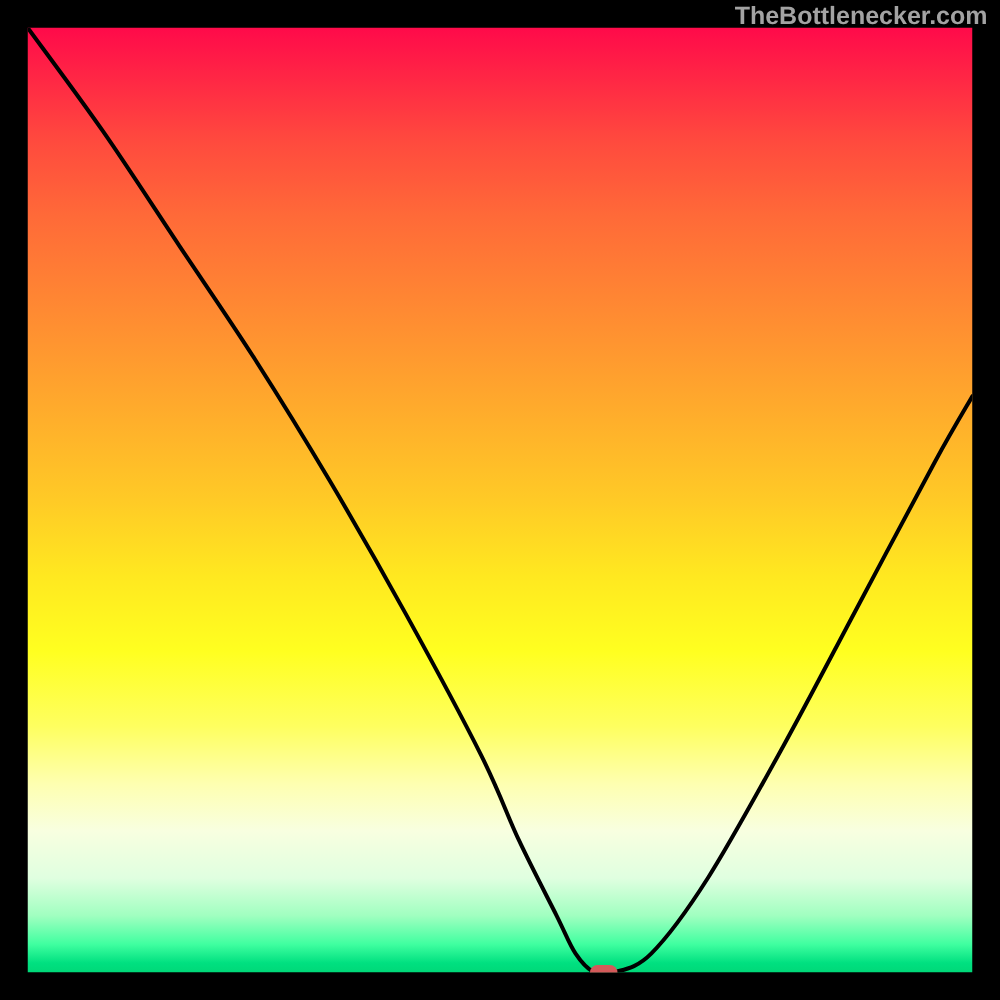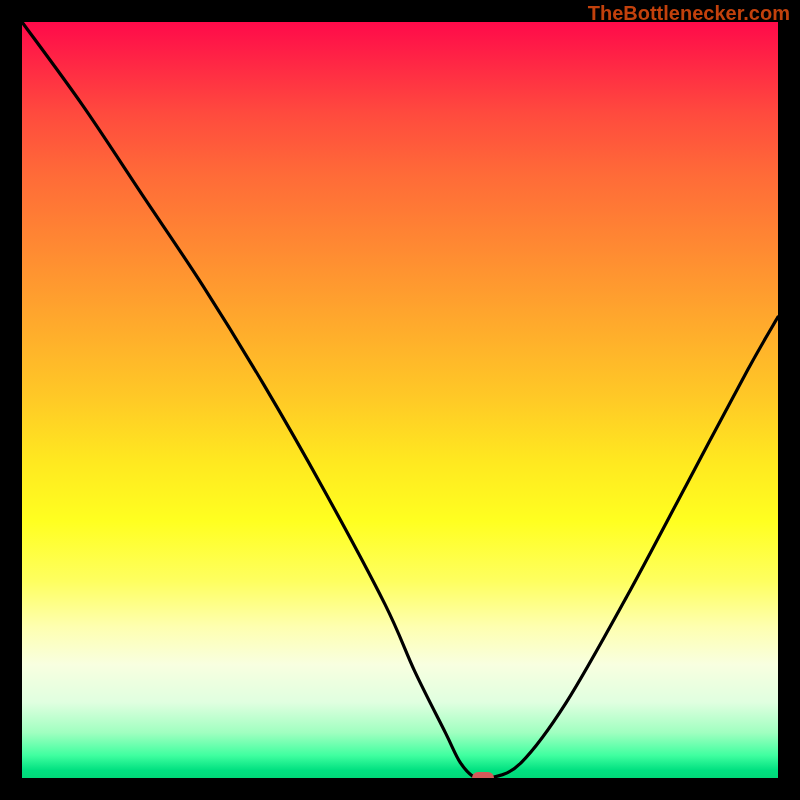--- a/index.html
+++ b/index.html
@@ -8,21 +8,21 @@
     width: 800px;
     height: 800px;
     background: #000;
     position: relative;
     font-family: Arial, sans-serif;
   }
   .watermark {
     position: absolute;
     top: 2px;
     right: 10px;
-    color: #c2410c;
+    color: #a3a3a3;
     font-size: 20px;
     font-weight: bold;
     z-index: 10;
   }
   .plot-area {
     position: absolute;
     left: 22px;
     top: 22px;
     width: 756px;
     height: 756px;

